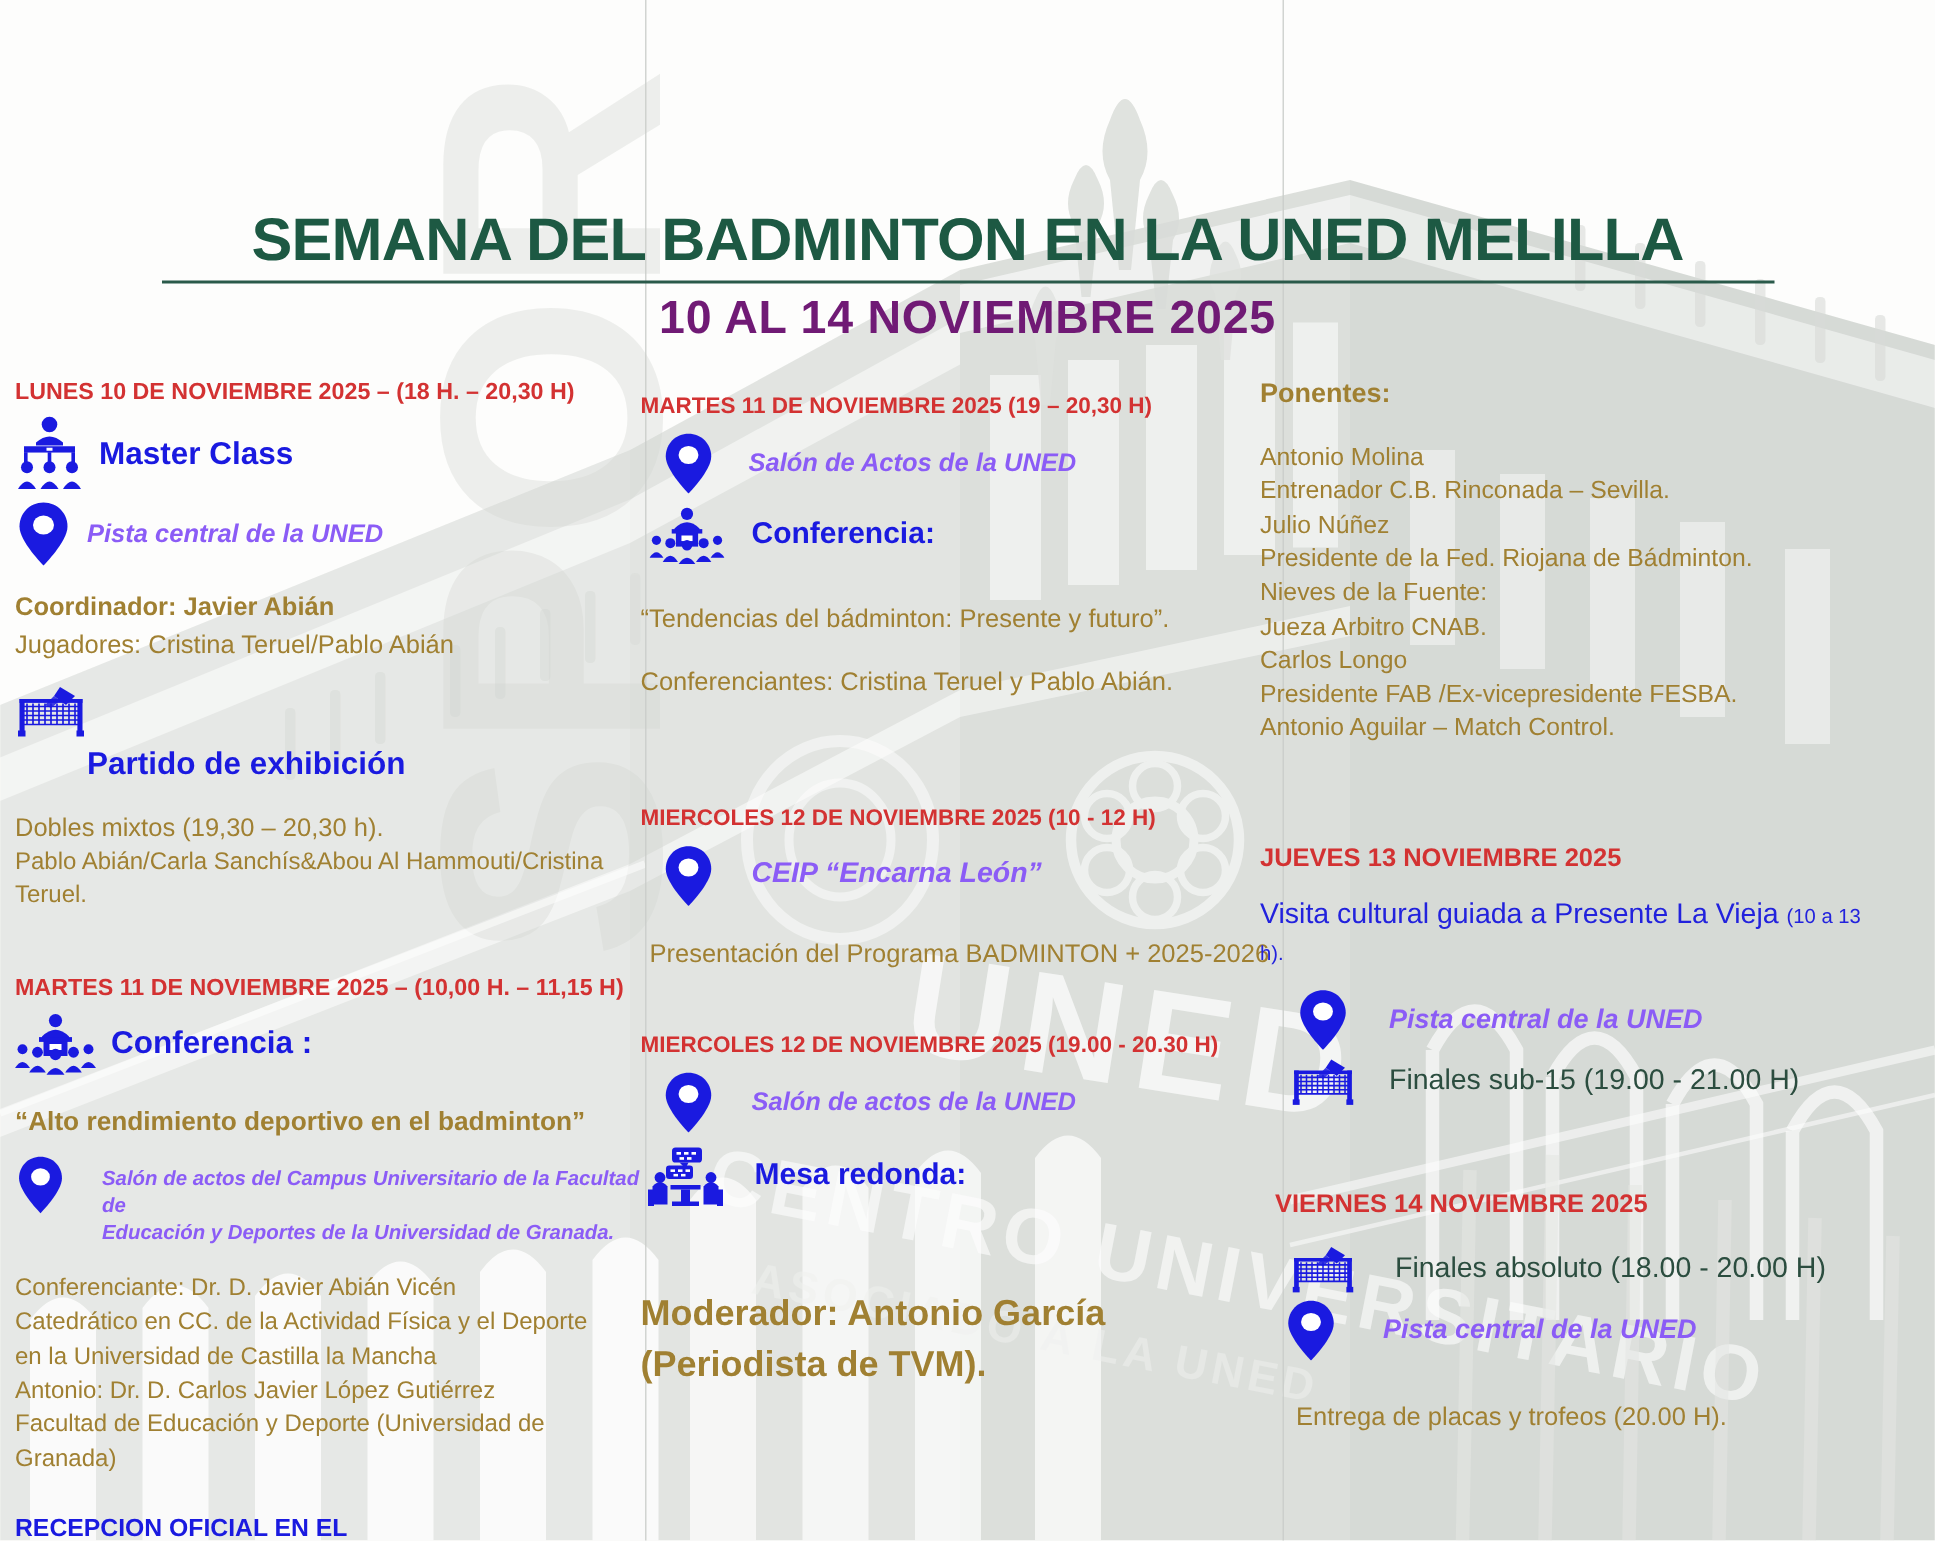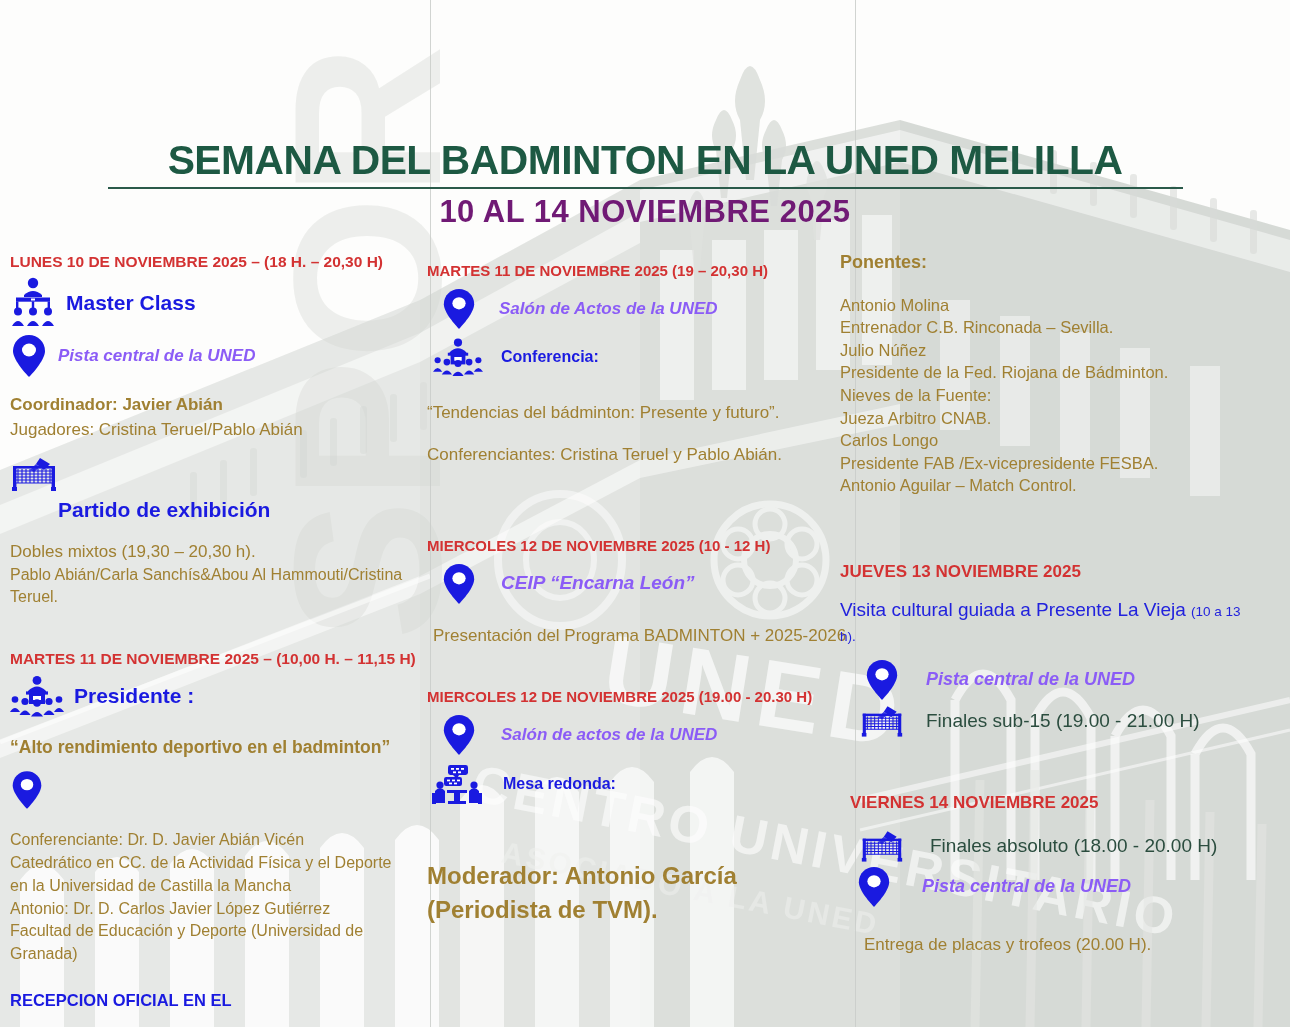--- a/index.html
+++ b/index.html
@@ -41,21 +41,21 @@
   .title-rule{width:1075px;height:2px;background:#2a5a4a;margin:7px auto 0 auto;}
   .subtitle{
     font-size:31px;font-weight:bold;color:#701a75;
     margin-top:5px;letter-spacing:.5px;
   }
 
   .daterow{color:#d33232;font-weight:bold;font-size:15.5px;line-height:1.25;margin-bottom:6px;}
   .daterow.sm{font-size:15px;}
 
   .blue-head{color:#1a1ae0;font-weight:bold;font-size:21px;}
-  .blue-head.mid{font-size:16px;}
+  .blue-head.mid{font-size:20px;}
   .blue-bold{color:#1a1ae0;font-weight:bold;font-size:16.5px;line-height:1.3;}
   .blue-plain{color:#2222dd;font-size:19px;line-height:1.3;}
   .blue-plain .small{font-size:13.5px;}
 
   .green-it{color:#8b5cf6;font-style:italic;font-weight:bold;font-size:17px;line-height:1.3;}
   .green-it.sm{font-size:13.6px;}
   .green-plain{color:#2b4d3f;font-size:19px;}
 
   .gold{color:#a08032;font-size:16px;line-height:1.42;}
   .gold.b{font-weight:bold;}
@@ -302,32 +302,36 @@
             <circle cx="15" cy="26.5" r="3.6"></circle>
               <path d="M9.5 40 q5.5 -9 11 0 Z"></path>
             <circle cx="27" cy="28" r="3.8"></circle>
               <path d="M21 41.5 q6 -9 12 0 Z"></path>
             <circle cx="39" cy="26.5" r="3.6"></circle>
               <path d="M33.5 40 q5.5 -9 11 0 Z"></path>
             <circle cx="49" cy="24.5" r="3.3"></circle>
               <path d="M44 37 q5 -8 10 0 Z"></path>
           </g>
         </svg>
-        <span class="blue-head">Presidente :</span>
+        <span class="blue-head">Conferencia :</span>
       </div>
 
       <div class="sp18"></div>
       <div class="gold q">“Alto rendimiento deportivo en el badminton”</div>
 
       <div class="sp10"></div>
       <div class="rowt">
         <svg class="ico" width="34" height="42" viewBox="0 0 38 46">
           <path d="M19 2 C10 2 3 9 3 18 C3 28 19 44 19 44 C19 44 35 28 35 18 C35 9 28 2 19 2 Z" fill="#1a1ae0"></path>
           <ellipse cx="19" cy="17" rx="7" ry="6.4" fill="#ffffff"></ellipse>
         </svg>
+        <div style="padding-top:8px;margin-left:14px;">
+          <div class="green-it sm">Salón de actos del Campus Universitario de la Facultad de</div>
+          <div class="green-it sm">Educación y Deportes de la Universidad de Granada.</div>
+        </div>
       </div>
 
       <div class="sp18"></div>
       <div class="gold">Conferenciante: Dr. D. Javier Abián Vicén</div>
       <div class="gold">Catedrático en CC. de la Actividad Física y el Deporte</div>
       <div class="gold">en la Universidad de Castilla la Mancha</div>
       <div class="gold">Antonio: Dr. D. Carlos Javier López Gutiérrez</div>
       <div class="gold">Facultad de Educación y Deporte (Universidad de Granada)</div>
 
       <div class="sp24"></div>

